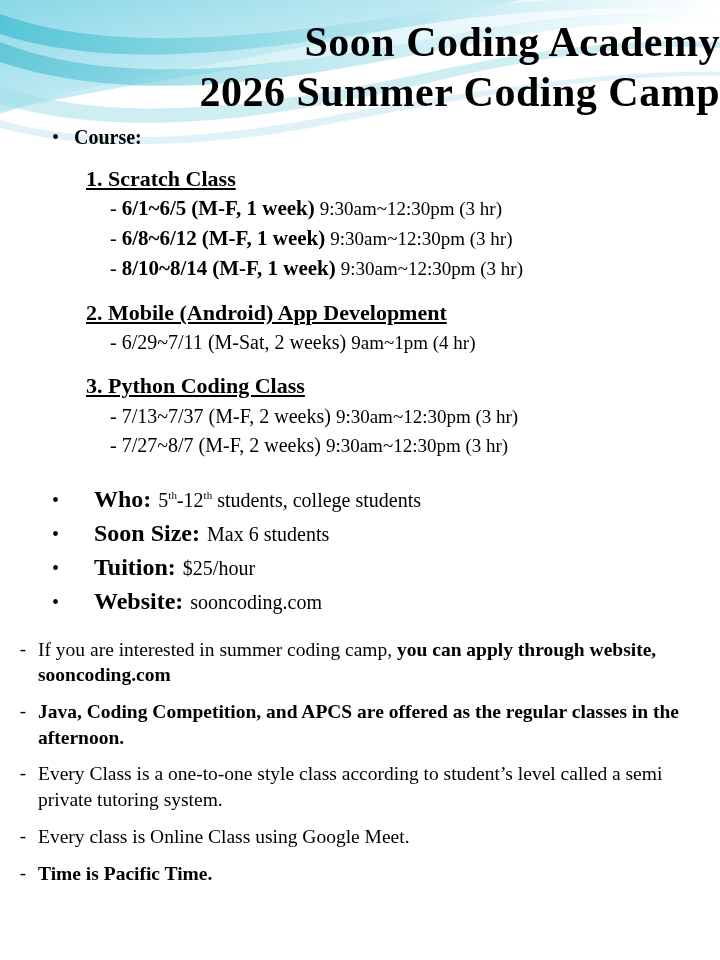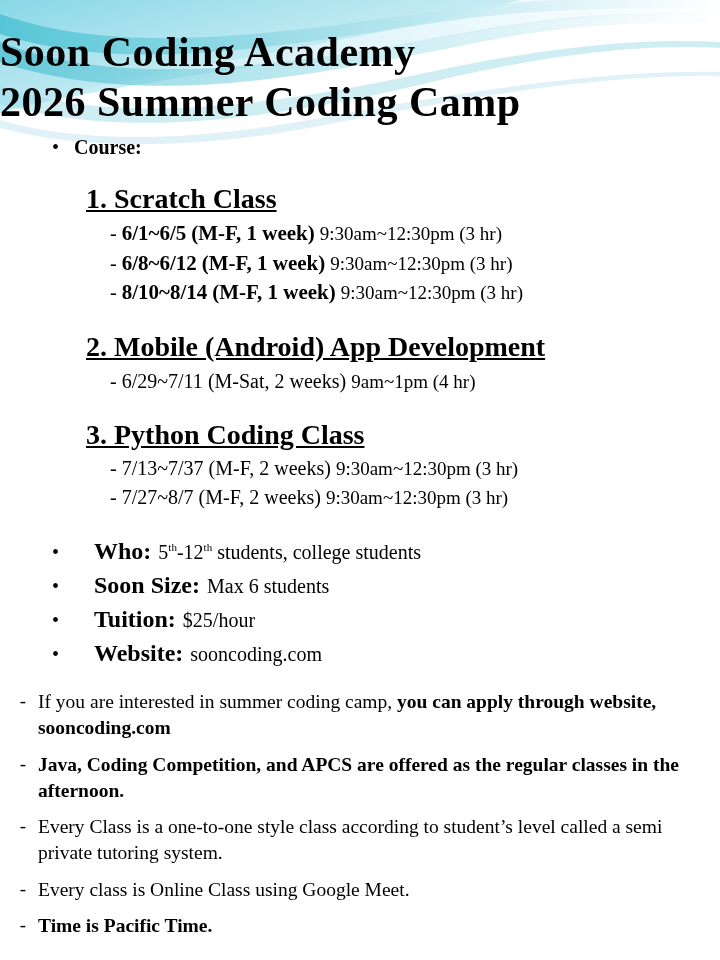--- a/index.html
+++ b/index.html
@@ -24,22 +24,22 @@
     width: 720px;
     height: 150px;
     overflow: hidden;
     pointer-events: none;
   }
 
   
   .title-block {
     position: relative;
     z-index: 3;
-    text-align: left;
-    padding-top: 28px;
+    text-align: right;
+    padding-top: 18px;
   }
   .title-line {
     font-family: "Liberation Serif", serif;
     font-weight: bold;
     font-size: 42px;
     line-height: 1.18;
     letter-spacing: 0.5px;
     color: #000;
   }
 
@@ -65,25 +65,25 @@
     font-size: 20px;
     font-weight: bold;
     line-height: 1.25;
   }
 
   .course-list {
     padding-left: 86px;
     margin-top: 2px;
   }
   .course-title {
-    font-size: 28px;
+    font-size: 22px;
     font-weight: bold;
     text-decoration: underline;
     line-height: 1.38;
-    margin-top: 20px;
+    margin-top: 14px;
   }
   .session {
     font-size: 20px;
     line-height: 1.42;
     padding-left: 24px;
     white-space: nowrap;
   }
   .session b {
     font-weight: normal;
   }

